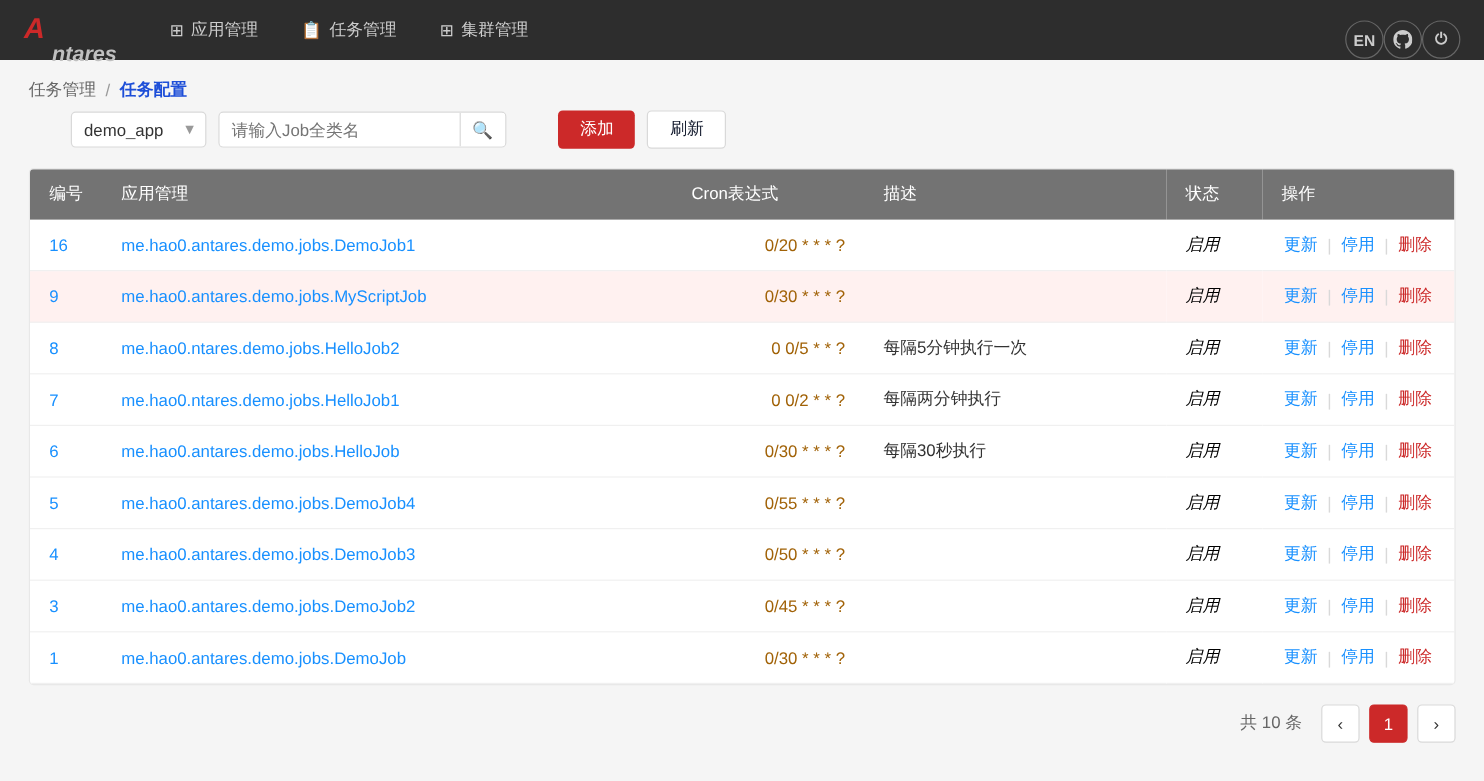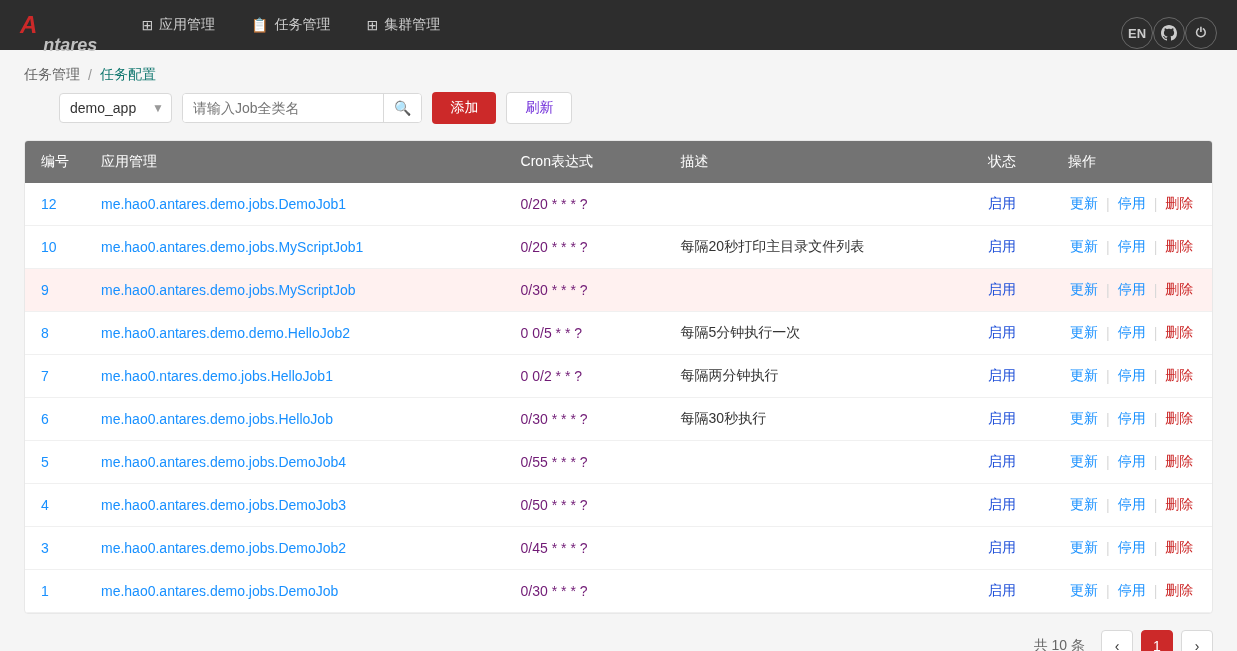--- a/index.html
+++ b/index.html
@@ -67,21 +67,21 @@
     
     .breadcrumb {
       padding: 16px 24px 8px;
       font-size: 14px;
       color: #666;
       display: flex;
       align-items: center;
       gap: 8px;
     }
     .breadcrumb-link { color: #666; cursor: pointer; }
-    .breadcrumb-current { color: #0f766e; font-weight: 400; }
+    .breadcrumb-current { color: #1d4ed8; font-weight: 700; }
     .breadcrumb-sep { color: #999; }
 
     
     .main {
       padding: 0 24px 24px;
     }
 
     
     .toolbar {
       display: flex;
@@ -142,24 +142,25 @@
     }
     .btn-primary {
       background: #cc2929;
       color: #fff;
       border: none;
       padding: 7px 18px;
       border-radius: 4px;
       cursor: pointer;
       font-size: 14px;
       font-weight: 500;
+      margin-left: 33px;
     }
     .btn-default {
       background: #fff;
-      color: #6d28d9;
+      color: #0f172a;
       border: 1px solid #d9d9d9;
       padding: 6px 18px;
       border-radius: 4px;
       cursor: pointer;
       font-size: 14px;
     }
 
     
     .table-container {
       background: #fff;
@@ -186,27 +187,28 @@
       transition: background 0.15s;
     }
     tbody tr.highlighted { background: #fff1f0; }
     tbody td {
       padding: 12px 16px;
       font-size: 14px;
       color: #333;
     }
     .col-id { width: 60px; color: #1890ff; cursor: pointer; }
     .col-class { color: #1890ff; cursor: pointer; }
-    .col-cron { width: 160px; color: #701a75; }
+    .col-cron { width: 160px; color: #a16207; text-align: right; }
     .col-desc { color: #333; }
     .col-status { width: 80px; }
     .col-ops { width: 160px; }
     .status-enabled {
-      color: #1d4ed8;
-      font-size: 14px;
+      color: #000000;
+      font-size: 14px;
+      font-style: italic;
     }
     .ops-group {
       display: flex;
       gap: 6px;
       align-items: center;
     }
     .op-link {
       color: #1890ff;
       cursor: pointer;
       font-size: 14px;
@@ -307,40 +309,24 @@
           <th>编号</th>
           <th>应用管理</th>
           <th>Cron表达式</th>
           <th>描述</th>
           <th>状态</th>
           <th>操作</th>
         </tr>
       </thead>
       <tbody id="table-body">
       <tr>
-    <td class="col-id">12</td>
+    <td class="col-id">16</td>
     <td class="col-class">me.hao0.antares.demo.jobs.DemoJob1</td>
     <td class="col-cron">0/20 * * * ?</td>
     <td class="col-desc"></td>
-    <td class="col-status"><span class="status-enabled">启用</span></td>
-    <td class="col-ops">
-      <div class="ops-group">
-        <span class="op-link">更新</span>
-        <span class="op-sep">|</span>
-        <span class="op-link">停用</span>
-        <span class="op-sep">|</span>
-        <span class="op-link danger">删除</span>
-      </div>
-    </td>
-  </tr>
-          <tr>
-    <td class="col-id">10</td>
-    <td class="col-class">me.hao0.antares.demo.jobs.MyScriptJob1</td>
-    <td class="col-cron">0/20 * * * ?</td>
-    <td class="col-desc">每隔20秒打印主目录文件列表</td>
     <td class="col-status"><span class="status-enabled">启用</span></td>
     <td class="col-ops">
       <div class="ops-group">
         <span class="op-link">更新</span>
         <span class="op-sep">|</span>
         <span class="op-link">停用</span>
         <span class="op-sep">|</span>
         <span class="op-link danger">删除</span>
       </div>
     </td>
@@ -356,21 +342,21 @@
         <span class="op-link">更新</span>
         <span class="op-sep">|</span>
         <span class="op-link">停用</span>
         <span class="op-sep">|</span>
         <span class="op-link danger">删除</span>
       </div>
     </td>
   </tr>
           <tr>
     <td class="col-id">8</td>
-    <td class="col-class">me.hao0.antares.demo.demo.HelloJob2</td>
+    <td class="col-class">me.hao0.ntares.demo.jobs.HelloJob2</td>
     <td class="col-cron">0 0/5 * * ?</td>
     <td class="col-desc">每隔5分钟执行一次</td>
     <td class="col-status"><span class="status-enabled">启用</span></td>
     <td class="col-ops">
       <div class="ops-group">
         <span class="op-link">更新</span>
         <span class="op-sep">|</span>
         <span class="op-link">停用</span>
         <span class="op-sep">|</span>
         <span class="op-link danger">删除</span>

